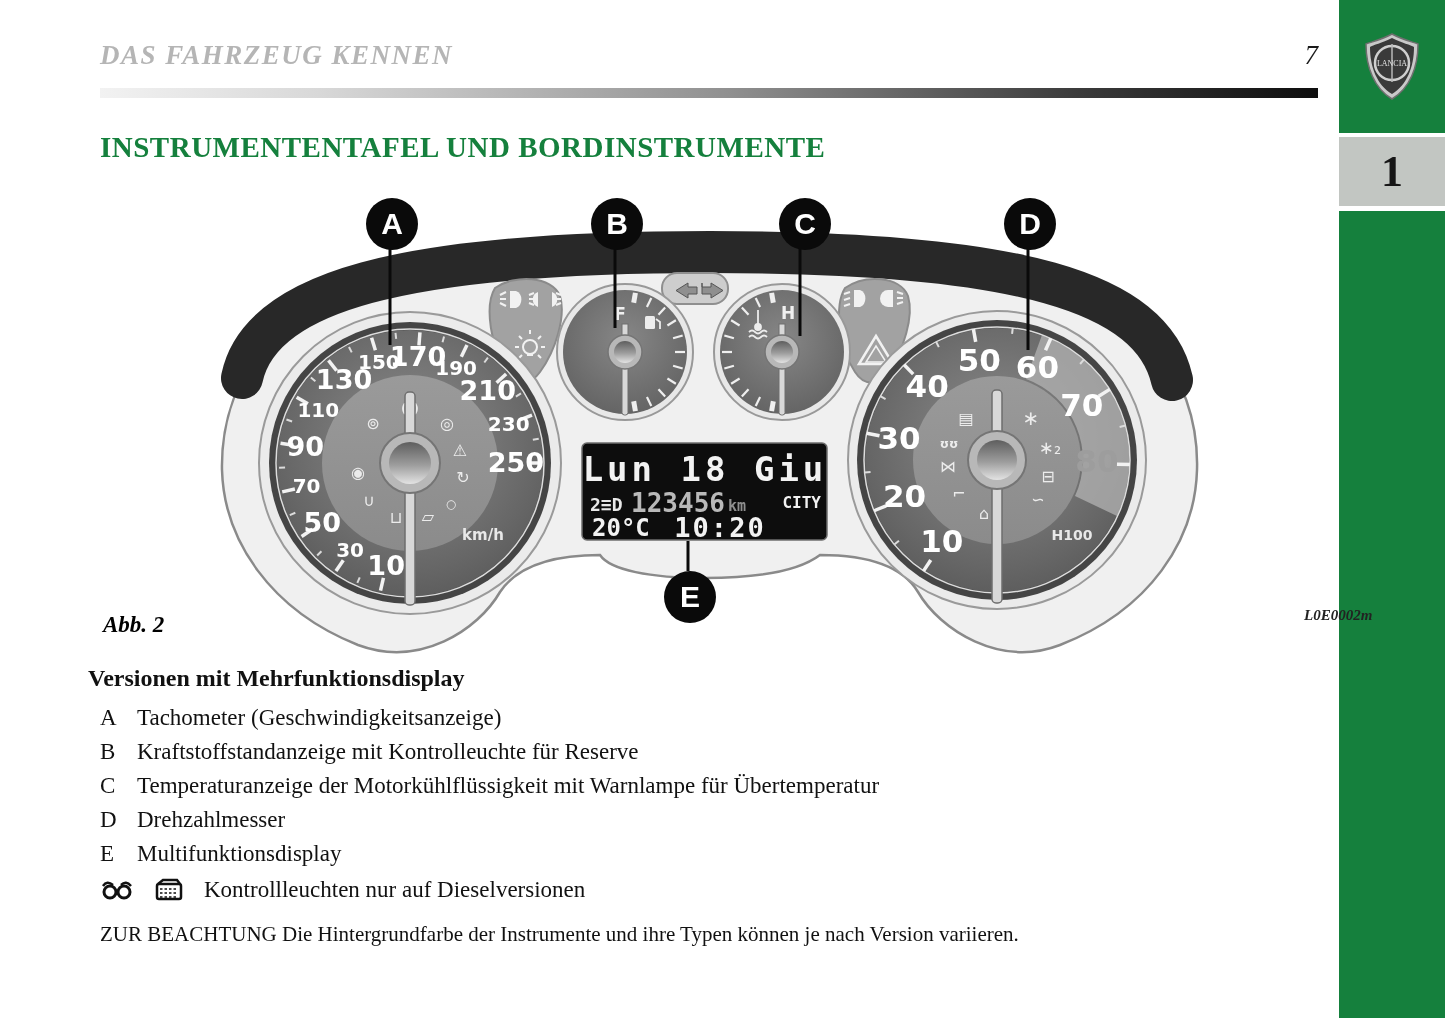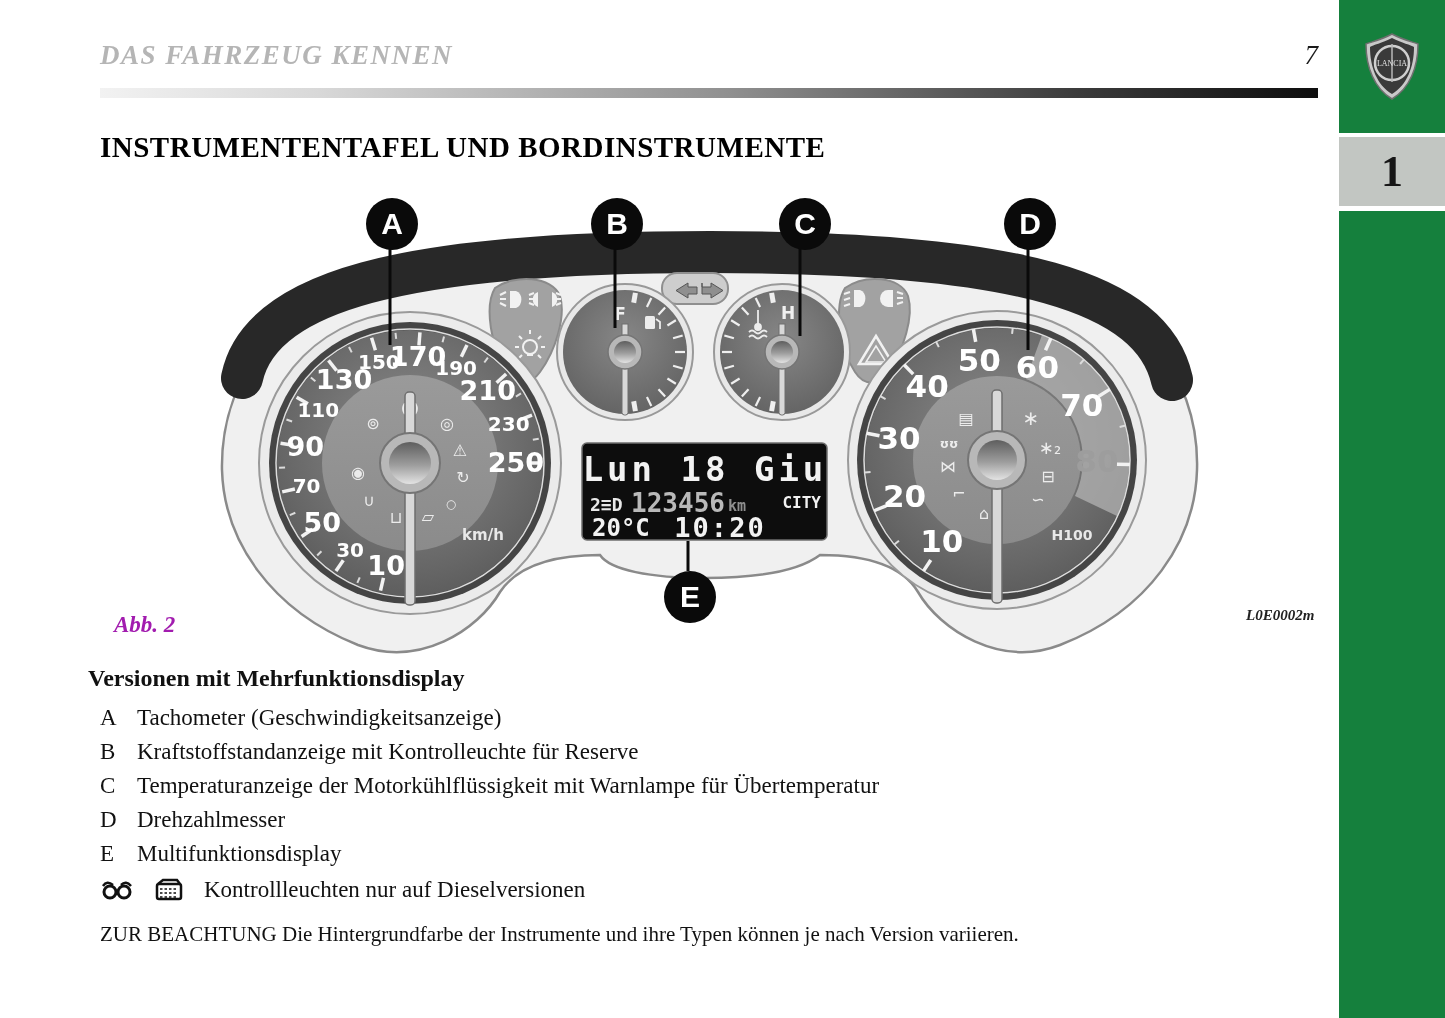--- a/index.html
+++ b/index.html
@@ -7,36 +7,36 @@
        font-family:"Liberation Serif",serif;color:#111;}
   .abs{position:absolute;}
 
   
   .hdr-title{left:100px;top:40px;width:1120px;
     font:bold italic 27px "Liberation Serif",serif;color:#b5b5b5;letter-spacing:1.5px;}
   .hdr-page{left:1240px;top:40px;width:78px;text-align:right;
     font:italic 27px "Liberation Serif",serif;color:#1a1a1a;}
   .hdr-rule{left:100px;top:88px;width:1218px;height:10px;
     background:linear-gradient(90deg,#f2f2f2 0%,#d8d8d8 18%,#8f8f8f 52%,#3c3c3c 80%,#0e0e0e 100%);}
-  .page-title{left:100px;top:131px;font:bold 29px "Liberation Serif",serif;color:#000000;letter-spacing:.5px;}
+  .page-title{left:100px;top:131px;font:bold 29px "Liberation Serif",serif;color:#15803d;letter-spacing:.5px;}
 
   
   .sidebar{left:1339px;top:0;width:106px;height:1018px;}
   .sb-block{position:absolute;left:0;width:106px;background:#15803d;}
   .sb-logo{top:0;height:133px;display:flex;align-items:center;justify-content:center;}
   .sb-tab{top:137px;height:69px;background:#c2c6c2;display:flex;align-items:center;justify-content:center;
     font:bold 44px "Liberation Serif",serif;color:#161616;}
   .sb-rest{top:211px;height:807px;}
 
   
   .fig-svg{left:200px;top:200px;}
   .callout{position:absolute;width:52px;height:52px;border-radius:50%;background:#0a0a0a;color:#fff;
     display:flex;align-items:center;justify-content:center;font:bold 30px "Liberation Sans",sans-serif;}
-  .fig-caption{left:114px;top:612px;font:bold italic 23px "Liberation Serif",serif;color:#a21caf;}
-  .fig-code{left:1246px;top:607px;font:bold italic 15px "Liberation Serif",serif;color:#222;}
+  .fig-caption{left:103px;top:612px;font:bold italic 23px "Liberation Serif",serif;color:#000000;}
+  .fig-code{left:1304px;top:607px;font:bold italic 15px "Liberation Serif",serif;color:#222;}
 
   
   .subhead{left:88px;top:665px;font:bold 24px "Liberation Serif",serif;}
   .item{left:100px;font-size:23px;}
   .item .key{display:inline-block;width:37px;}
   .diesel{left:100px;top:876px;display:flex;align-items:center;gap:20px;font-size:23px;}
   .notice{left:100px;top:922px;font-size:21px;width:1160px;}
 
   svg text{font-family:"DejaVu Sans",sans-serif;}
   svg text.lcd{font-family:"DejaVu Sans Mono",monospace;font-weight:bold;}

